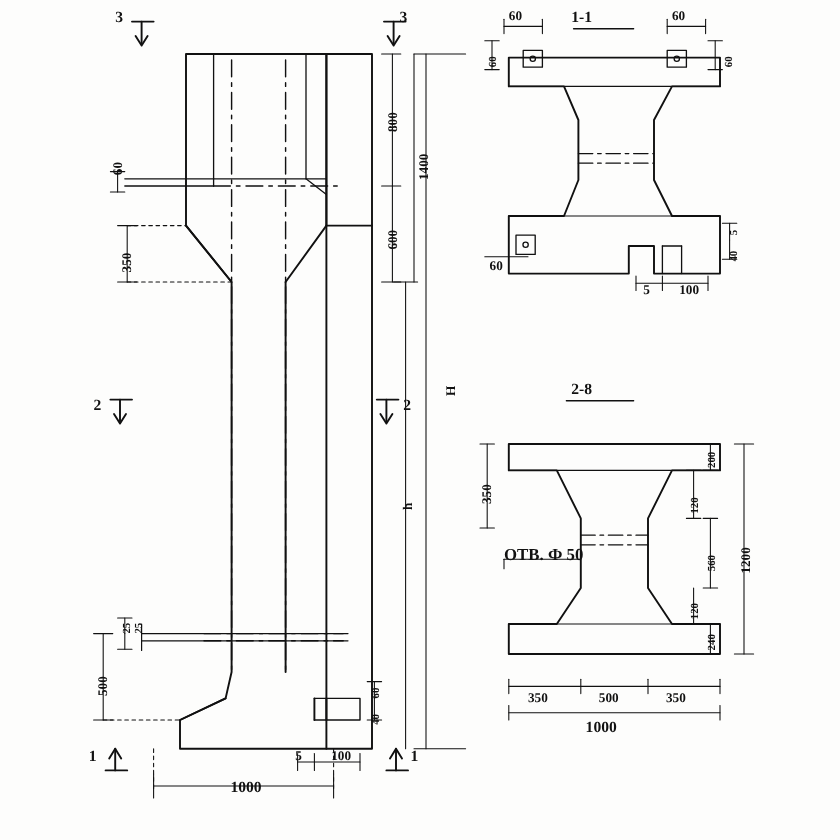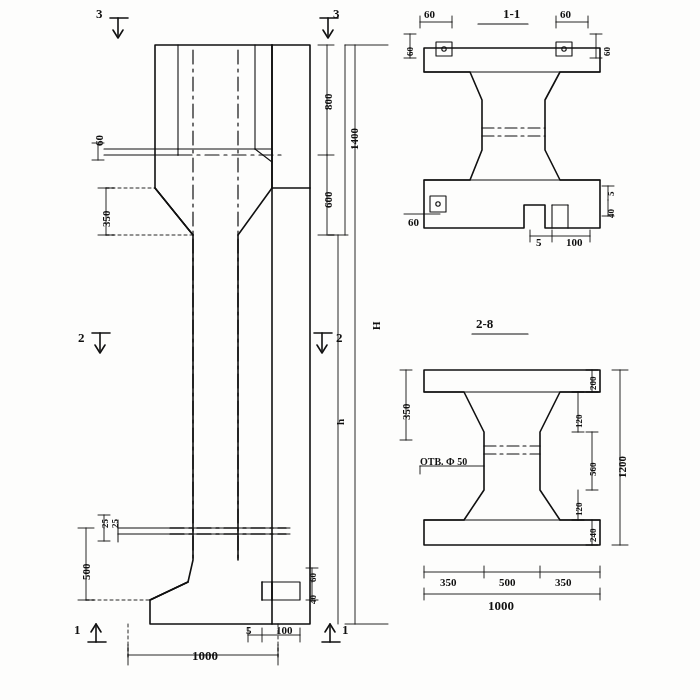--- a/index.html
+++ b/index.html
@@ -228,21 +228,21 @@
           <path d="M600,588 L600,600"></path>
       </g>
 
       <g stroke-width="1.2">
         <path d="M478,24 L528,24"></path>
         <path d="M472,334 L528,334"></path>
       </g>
     </g>
   </svg>
 
-  <div class="lbl big" style="left:503px;top:6px;">1-1</div>
+  <div class="lbl big" style="left:476px;top:6px;">1-1</div>
   <div class="lbl big" style="left:476px;top:316px;">2-8</div>
 
   <div class="lbl big" style="left:96px;top:6px;">3</div>
   <div class="lbl big" style="left:333px;top:6px;">3</div>
   <div class="lbl big" style="left:78px;top:330px;">2</div>
   <div class="lbl big" style="left:336px;top:330px;">2</div>
   <div class="lbl big" style="left:74px;top:622px;">1</div>
   <div class="lbl big" style="left:342px;top:622px;">1</div>
 
   <div class="lbl b rot" style="left:348px;top:150px;transform:rotate(-90deg);">1400</div>
@@ -265,21 +265,21 @@
   <div class="lbl b" style="left:560px;top:8px;">60</div>
   <div class="lbl b rot" style="left:405px;top:56px;transform:rotate(-90deg);font-size:9px;">60</div>
   <div class="lbl b rot" style="left:602px;top:56px;transform:rotate(-90deg);font-size:9px;">60</div>
   <div class="lbl b" style="left:408px;top:216px;">60</div>
   <div class="lbl b" style="left:536px;top:236px;">5</div>
   <div class="lbl b" style="left:566px;top:236px;">100</div>
   <div class="lbl b rot" style="left:606px;top:196px;transform:rotate(-90deg);font-size:9px;">5</div>
   <div class="lbl b rot" style="left:606px;top:218px;transform:rotate(-90deg);font-size:9px;">40</div>
 
   <div class="lbl b rot" style="left:400px;top:420px;transform:rotate(-90deg);">350</div>
-  <div class="lbl b" style="left:420px;top:456px;font-size:10px;">OTB. Ф 50</div>
+  <div class="lbl b" style="left:420px;top:456px;font-size:14px;">OTB. Ф 50</div>
   <div class="lbl b rot" style="left:588px;top:390px;transform:rotate(-90deg);font-size:9px;">200</div>
   <div class="lbl b rot" style="left:574px;top:428px;transform:rotate(-90deg);font-size:9px;">120</div>
   <div class="lbl b rot" style="left:588px;top:476px;transform:rotate(-90deg);font-size:9px;">560</div>
   <div class="lbl b rot" style="left:574px;top:516px;transform:rotate(-90deg);font-size:9px;">120</div>
   <div class="lbl b rot" style="left:588px;top:542px;transform:rotate(-90deg);font-size:9px;">240</div>
   <div class="lbl b rot" style="left:616px;top:478px;transform:rotate(-90deg);">1200</div>
   <div class="lbl b" style="left:440px;top:576px;">350</div>
   <div class="lbl b" style="left:499px;top:576px;">500</div>
   <div class="lbl b" style="left:555px;top:576px;">350</div>
   <div class="lbl b" style="left:488px;top:598px;font-size:13px;">1000</div>

